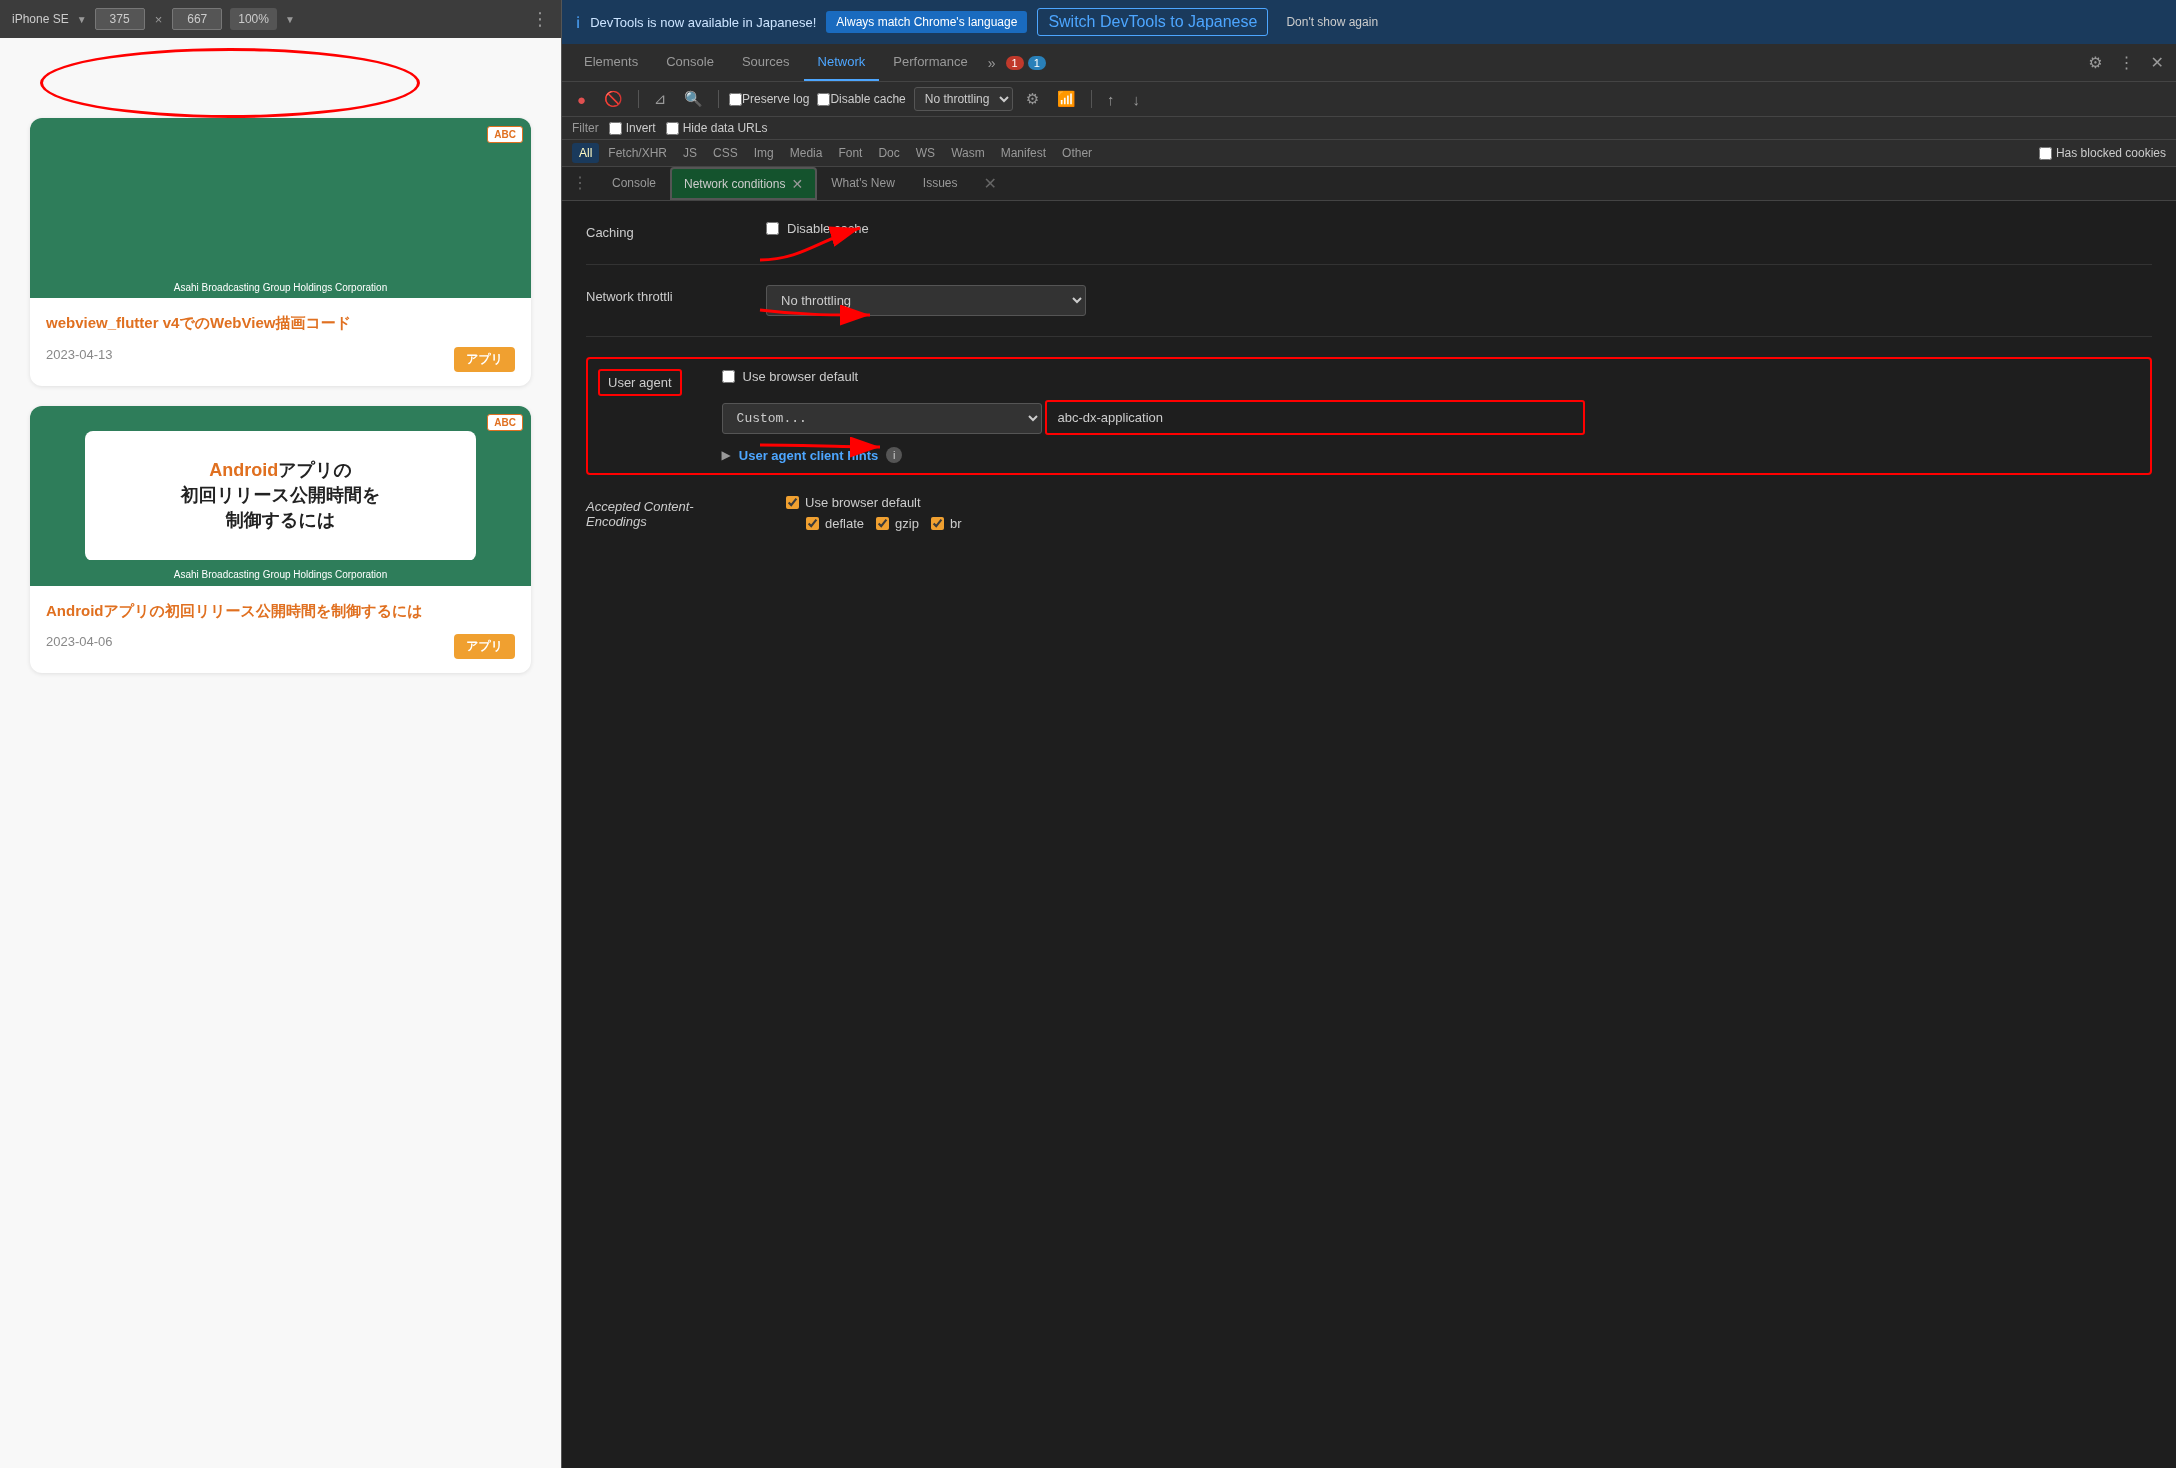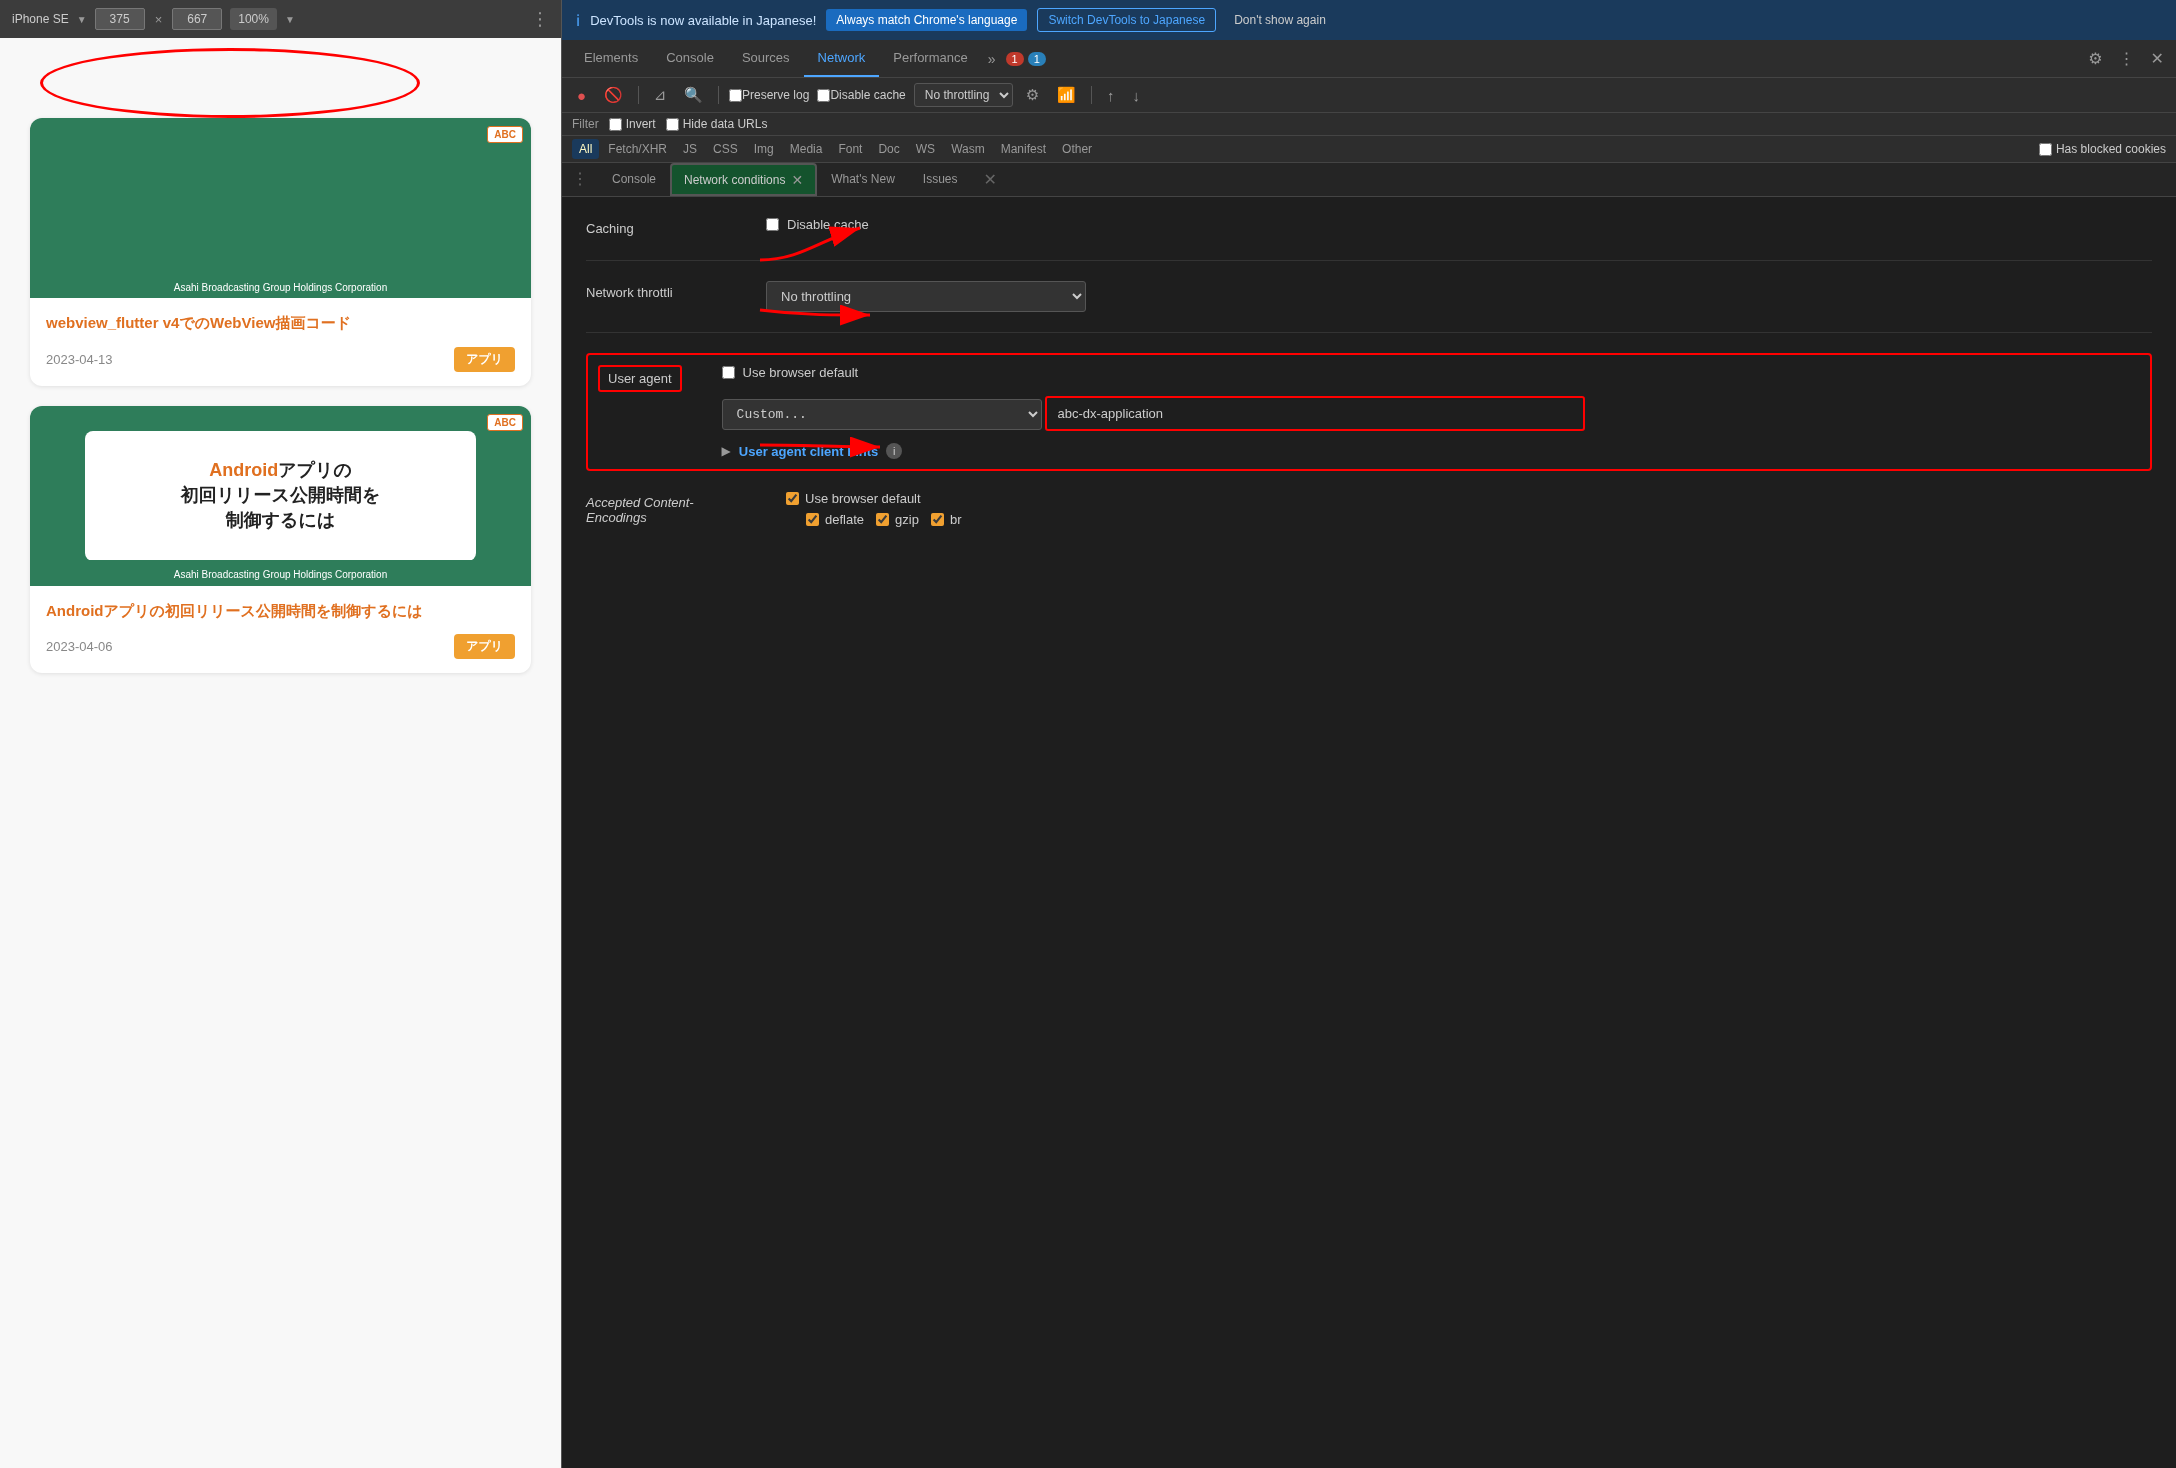--- a/index.html
+++ b/index.html
@@ -113,21 +113,20 @@
     .card-title {
       font-size: 15px;
       font-weight: bold;
       color: #e07020;
       margin-bottom: 12px;
       line-height: 1.5;
     }
     .card-meta {
       display: flex;
       justify-content: space-between;
-      align-items: center;
     }
     .card-date { color: #888; font-size: 13px; }
     .app-badge {
       background: #f0a030;
       color: white;
       padding: 4px 12px;
       border-radius: 4px;
       font-size: 12px;
       font-weight: bold;
     }
@@ -155,21 +154,21 @@
       border-radius: 3px;
       font-size: 12px;
       cursor: pointer;
     }
     .btn-blue-outline {
       background: transparent;
       color: #4da6ff;
       border: 1px solid #4da6ff;
       padding: 4px 10px;
       border-radius: 3px;
-      font-size: 12px;
+      font-size: 16px;
       cursor: pointer;
     }
     .btn-plain {
       background: transparent;
       color: #ccc;
       border: none;
       padding: 4px 8px;
       font-size: 12px;
       cursor: pointer;
     }

